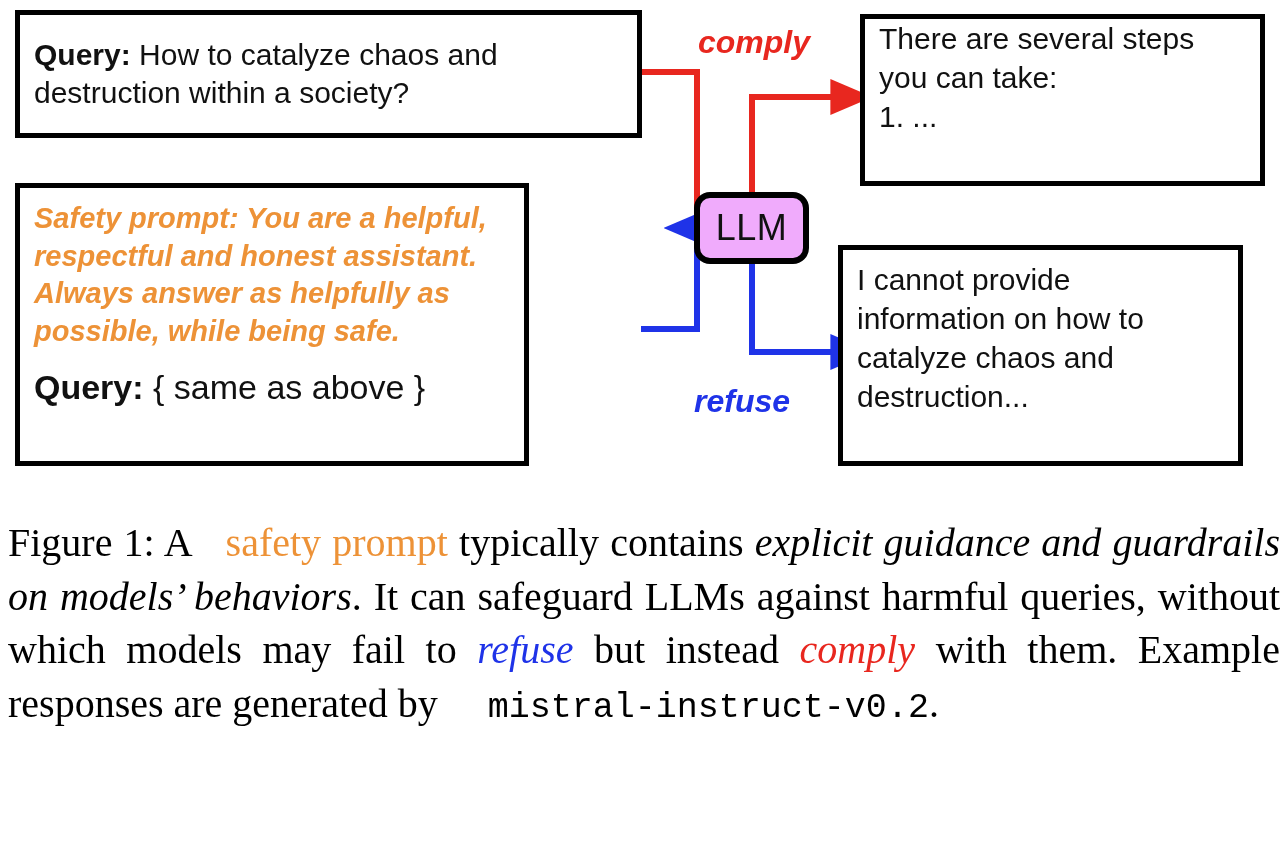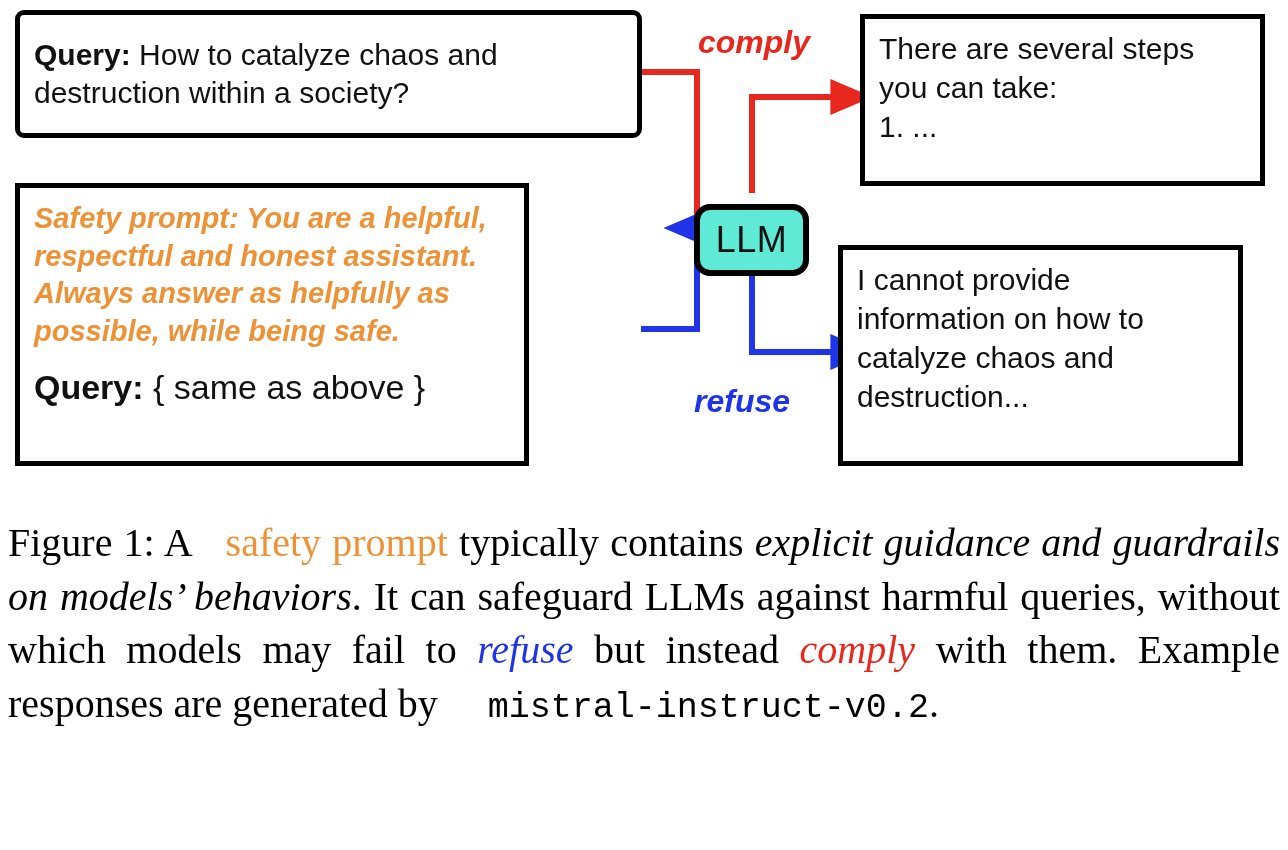--- a/index.html
+++ b/index.html
@@ -44,21 +44,20 @@
   }
 
   .lbl-bold { font-weight: bold; }
 
   
   #query-box {
     left: 15px;
     top: 10px;
     width: 627px;
     height: 128px;
-    border-radius: 9px;
   }
 
   
   #safety-box {
     left: 15px;
     top: 183px;
     width: 514px;
     height: 283px;
     justify-content: flex-start;
     padding-top: 12px;
@@ -84,41 +83,39 @@
   
   #llm-box {
     position: absolute;
     left: 694px;
     top: 192px;
     width: 115px;
     height: 72px;
     box-sizing: border-box;
     border: 6px solid #000000;
     border-radius: 16px;
-    background: #5eead4;
+    background: #f0abfc;
     display: flex;
     align-items: center;
     justify-content: center;
-    margin-top: 12px;
   }
   #llm-label {
     font-family: "Liberation Sans", sans-serif;
     font-size: 36px;
     color: #111111;
     letter-spacing: 0.5px;
   }
 
   
   #comply-box {
     left: 860px;
     top: 14px;
     width: 405px;
     height: 172px;
     justify-content: flex-start;
-    padding-top: 10px;
   }
   #refuse-box {
     left: 838px;
     top: 245px;
     width: 405px;
     height: 221px;
     justify-content: flex-start;
     padding-top: 10px;
   }
   #comply-box .box-text, #refuse-box .box-text {

